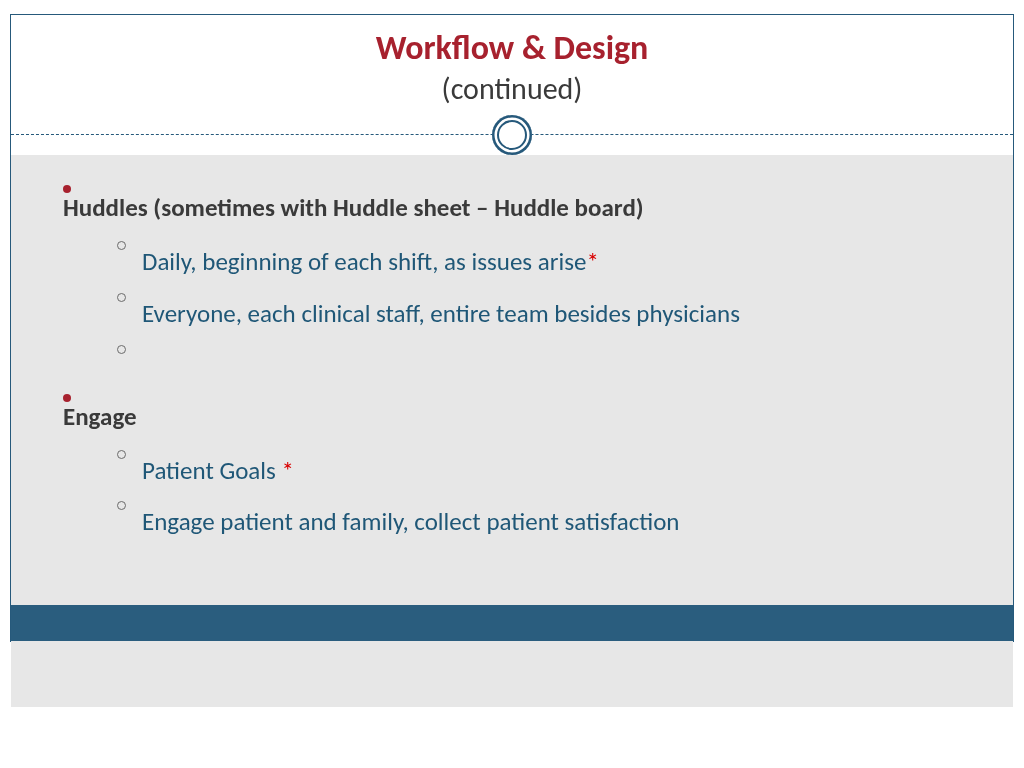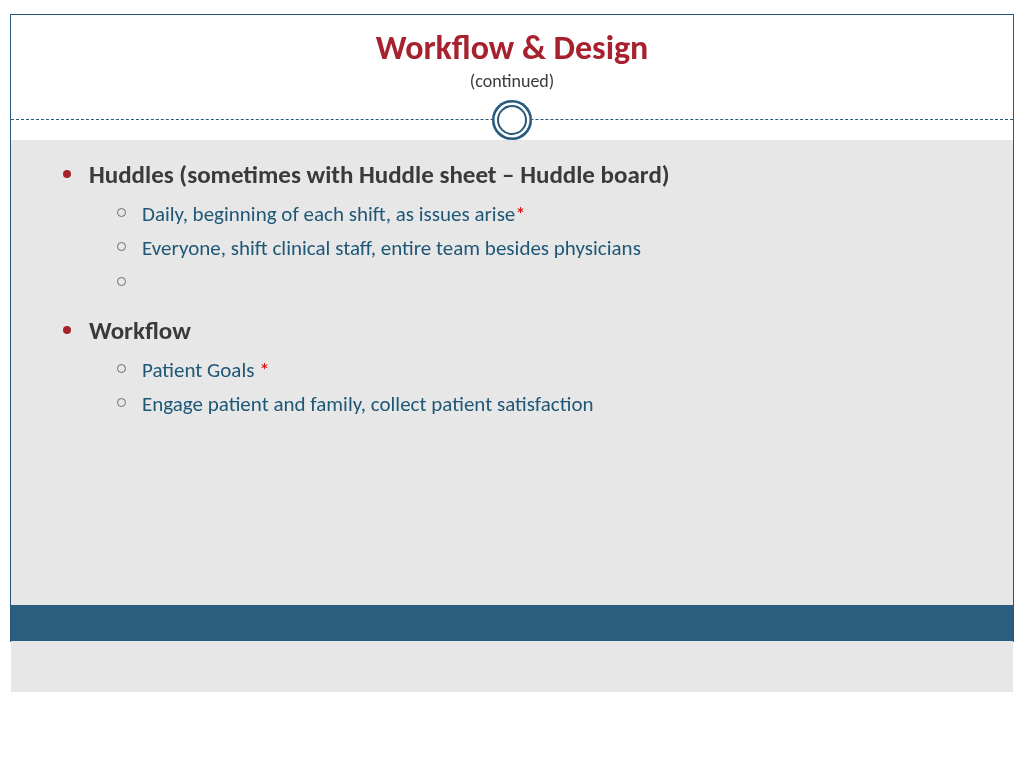--- a/index.html
+++ b/index.html
@@ -24,21 +24,21 @@
     padding-bottom: 8px;
     background: #ffffff;
   }
   .title {
     color: #a7212e;
     font-size: 34px;
     font-weight: 700;
   }
   .subtitle {
     color: #3a3a3a;
-    font-size: 18px;
+    font-size: 30px;
     margin-top: 2px;
   }
   .divider-wrap {
     position: relative;
     height: 40px;
     background: #ffffff;
   }
   .dashline {
     position: absolute;
     top: 19px;
@@ -65,20 +65,21 @@
     padding: 20px 40px 30px 52px;
     min-height: 552px;
   }
   .section {
     margin-bottom: 30px;
   }
   .sec-head {
     display: flex;
     align-items: baseline;
     margin-bottom: 10px;
+    flex-direction: column;
   }
   .disc {
     width: 8px;
     height: 8px;
     border-radius: 50%;
     background: #a7212e;
     margin-right: 18px;
     margin-top: 10px;
     flex-shrink: 0;
     align-self: flex-start;
@@ -101,22 +102,23 @@
     width: 9px;
     height: 9px;
     border: 1.5px solid #6b6b6b;
     border-radius: 50%;
     margin-right: 16px;
     margin-top: 8px;
     flex-shrink: 0;
   }
   .sub-text {
     color: #1f5777;
-    font-size: 21px;
+    font-size: 25px;
     line-height: 1.35;
+    margin-top: 12px;
   }
   .ast {
     color: #d90000;
   }
   .footer-bar {
     position: absolute;
     bottom: 0;
     left: 0;
     right: 0;
     height: 36px;
@@ -145,32 +147,32 @@
         <span class="disc"></span>
         <span class="sec-title">Huddles (sometimes with Huddle sheet – Huddle board)</span>
       </div>
       <div class="sub-list">
         <div class="sub-item">
           <span class="ocirc"></span>
           <span class="sub-text"><span>Daily, beginning of each shift, as issues arise</span><span class="ast">*</span></span>
         </div>
         <div class="sub-item">
           <span class="ocirc"></span>
-          <span class="sub-text">Everyone, shift clinical staff, entire team besides physicians</span>
+          <span class="sub-text">Everyone, each clinical staff, entire team besides physicians</span>
         </div>
         <div class="sub-item">
           <span class="ocirc"></span>
         </div>
       </div>
     </div>
 
     <div class="section">
       <div class="sec-head">
         <span class="disc"></span>
-        <span class="sec-title">Workflow</span>
+        <span class="sec-title">Engage</span>
       </div>
       <div class="sub-list">
         <div class="sub-item">
           <span class="ocirc"></span>
           <span class="sub-text"><span>Patient Goals </span><span class="ast">*</span></span>
         </div>
         <div class="sub-item">
           <span class="ocirc"></span>
           <span class="sub-text">Engage patient and family, collect patient satisfaction</span>
         </div>

